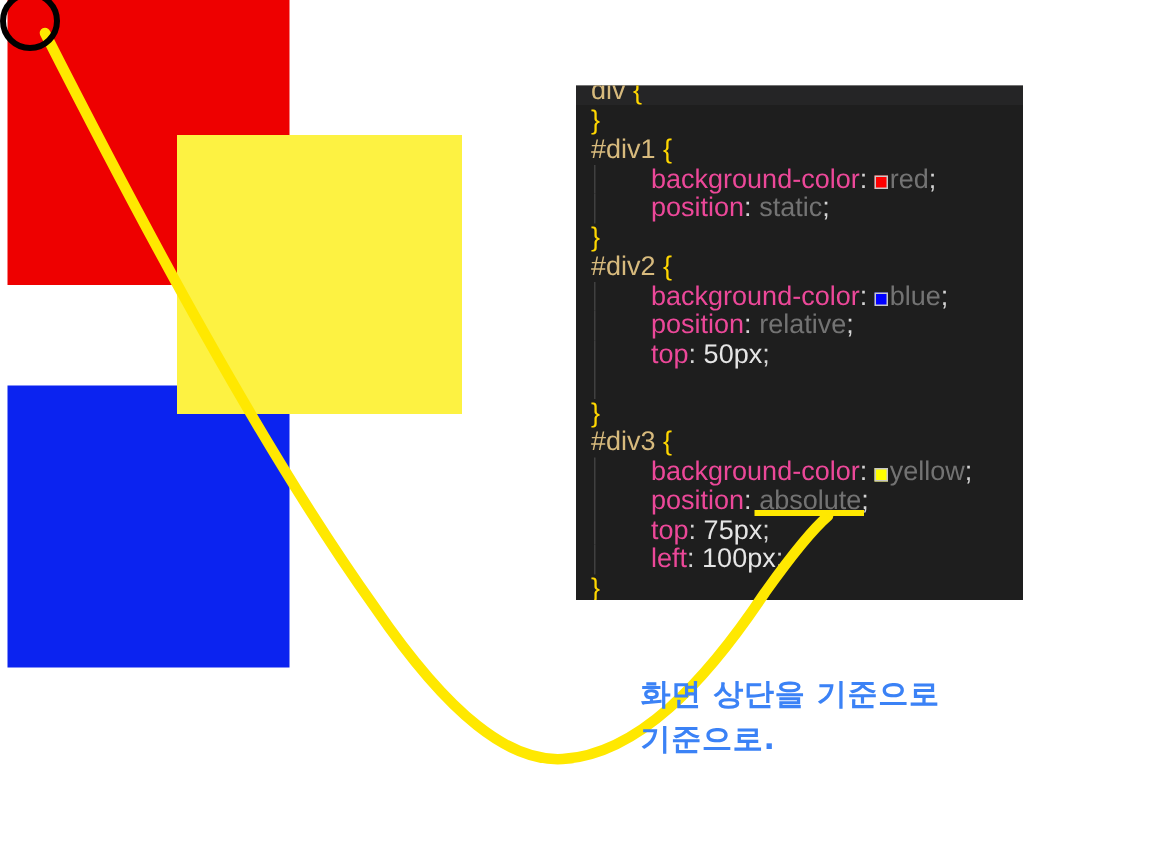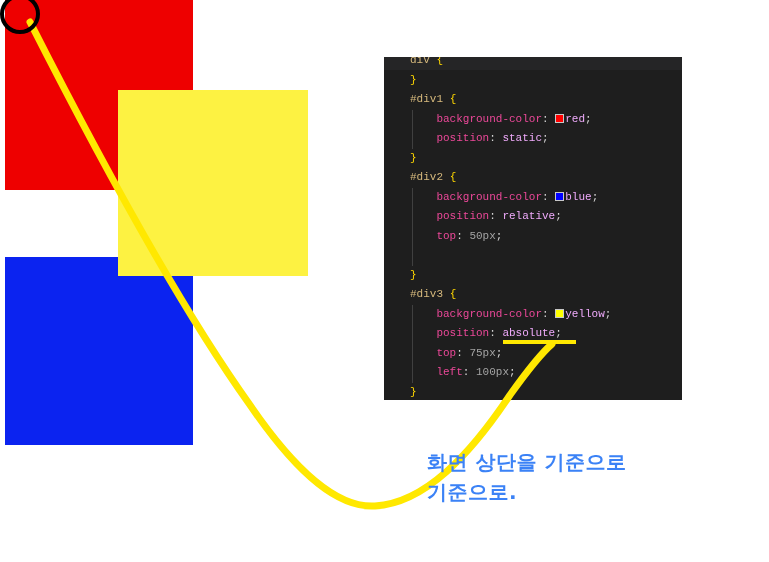--- a/index.html
+++ b/index.html
@@ -52,47 +52,47 @@
   #code-panel-topstrip {
     position: absolute;
     left: 0;
     top: 0;
     width: 100%;
     height: 13px;
     background: #252526;
   }
   #code-lines {
     position: absolute;
-    left: 16px;
+    left: 0;
     top: -6px;
     width: 100%;
-    font-family: Liberation Mono, monospace;
-    font-size: 11px;
+    font-family: Liberation Sans, sans-serif;
+    font-size: 18px;
     line-height: 19.5px;
     white-space: pre;
   }
   .code-line {
     height: 19.5px;
     padding-left: 10px;
     position: relative;
     box-sizing: border-box;
   }
   .indent-guide {
     position: absolute;
     left: 12px;
     top: 0;
     width: 1px;
     height: 19.5px;
     background: #404040;
   }
   .tok-sel    { color: #d7ba7d; }
   .tok-brace  { color: #ffd700; }
   .tok-prop   { color: #ec4899; }
-  .tok-val    { color: #f0abfc; }
-  .tok-num    { color: #a3a3a3; }
+  .tok-val    { color: #737373; }
+  .tok-num    { color: #e5e5e5; }
   .tok-punct  { color: #d4d4d4; }
   .tok-plain  { color: #d4d4d4; }
   .indent     { display: inline-block; width: 4ch; }
   .swatch {
     display: inline-block;
     width: 9px;
     height: 9px;
     border: 1px solid #c8c8c8;
     vertical-align: -1px;
     margin-right: 1px;

